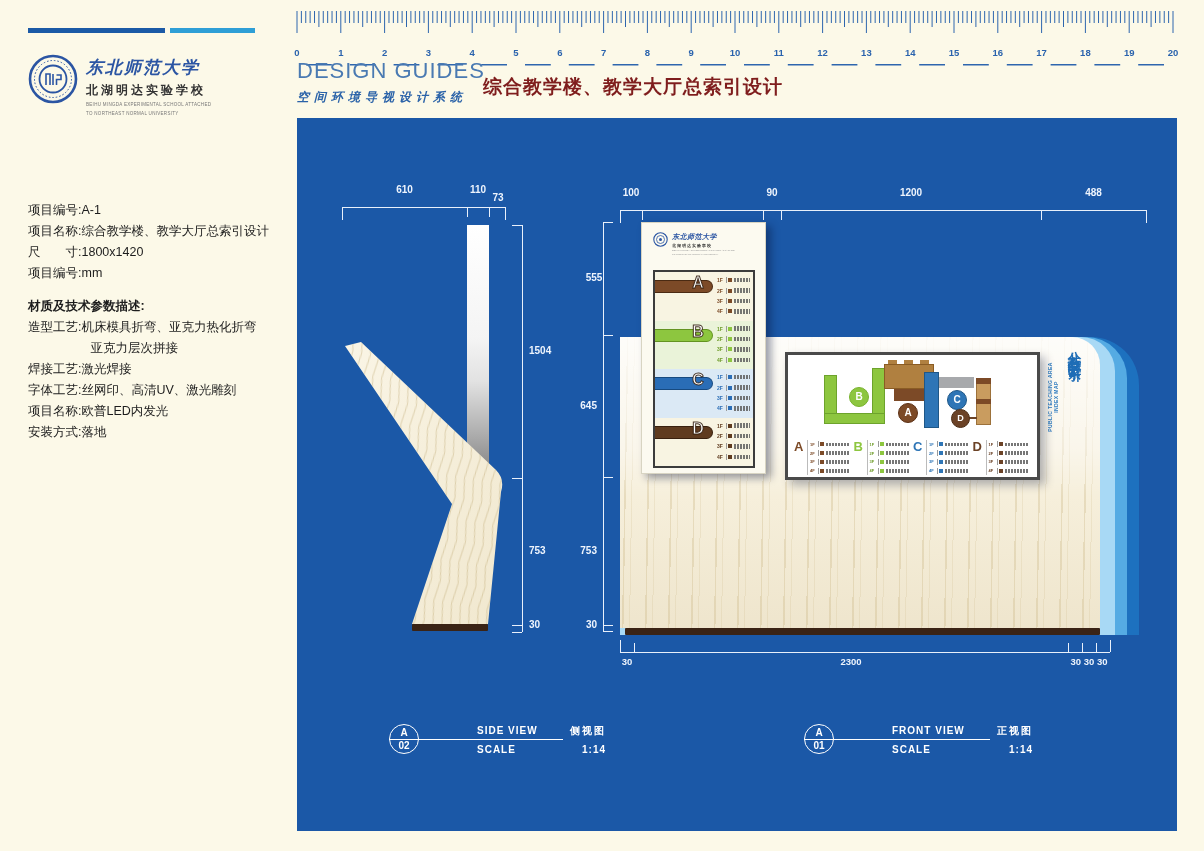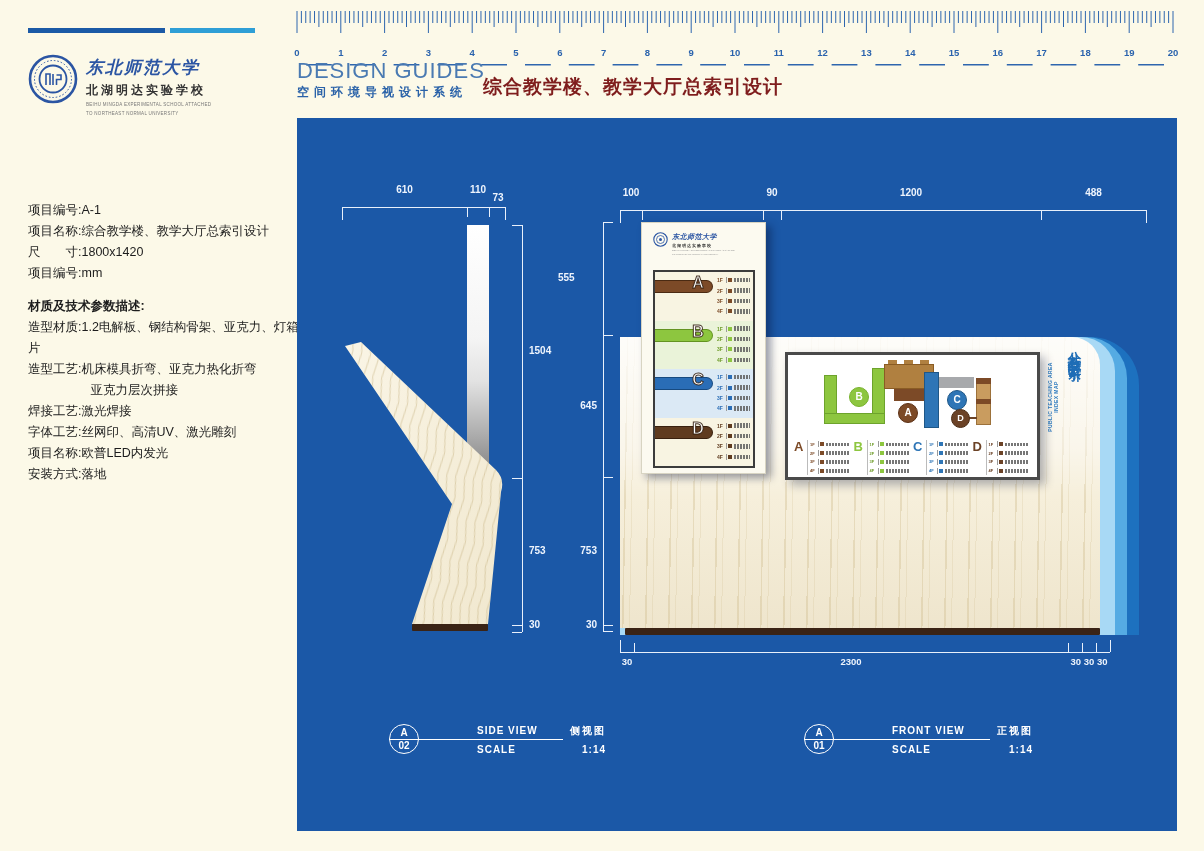--- a/index.html
+++ b/index.html
@@ -10,21 +10,21 @@
   .hbar{position:absolute;height:5px;top:28px;}
   .hbar.dark{left:28px;width:137px;background:#1b5aa6;}
   .hbar.light{left:170px;width:85px;background:#2e9fd6;}
   .logoblk{position:absolute;left:28px;top:54px;display:flex;}
   .logotxt{margin-left:8px;padding-top:2px;}
   .logotitle{font-weight:bold;font-style:italic;font-size:17px;color:#2b55a3;font-family:"Liberation Serif",serif;letter-spacing:2px;}
   .logosub{font-weight:bold;font-size:12px;color:#333;letter-spacing:3px;margin-top:3px;}
   .logoen{font-size:4.5px;color:#777;margin-top:3px;line-height:5.5px;letter-spacing:.3px;}
   .brand{position:absolute;left:297px;top:58px;}
   .brandtitle{font-size:22px;color:#4a7ab2;letter-spacing:1px;}
-  .brandsub{font-size:12px;font-weight:bold;color:#2a62a8;letter-spacing:5px;}
+  .brandsub{font-size:12px;font-weight:bold;color:#2a62a8;letter-spacing:5px;margin-top:5px;font-style:italic;}
   .pagetitle{position:absolute;left:483px;top:74px;font-size:19px;font-weight:bold;color:#7f1d1d;letter-spacing:1px;}
   .rulerbox{position:absolute;left:293px;top:8px;width:890px;height:64px;}
 
   
   .info{position:absolute;left:28px;top:200px;width:272px;font-size:12.5px;color:#1d1d1d;line-height:21px;}
   .info .gap{height:12px;}
   .info .bold{font-weight:bold;}
 
   
   .panel{position:absolute;left:297px;top:118px;width:880px;height:713px;background:#1b58a7;}
@@ -385,21 +385,20 @@
   </div>
   <div class="pagetitle">综合教学楼、教学大厅总索引设计</div>
 
   <div class="info">
     <div>项目编号:A-1</div>
     <div>项目名称:综合教学楼、教学大厅总索引设计</div>
     <div>尺　　寸:1800x1420</div>
     <div>项目编号:mm</div>
     <div class="gap"></div>
     <div class="bold">材质及技术参数描述:</div>
-    <div>造型材质:1.2电解板、钢结构骨架、亚克力、灯箱片</div>
     <div>造型工艺:机床模具折弯、亚克力热化折弯</div>
     <div>　　　　　亚克力层次拼接</div>
     <div>焊接工艺:激光焊接</div>
     <div>字体工艺:丝网印、高清UV、激光雕刻</div>
     <div>项目名称:欧普LED内发光</div>
     <div>安装方式:落地</div>
   </div>
 
   <div class="panel">
 
@@ -449,21 +448,21 @@
     <div class="dim" style="left:464px;top:69px;width:22px;">90</div>
     <div class="dim" style="left:484px;top:69px;width:260px;">1200</div>
     <div class="dim" style="left:744px;top:69px;width:105px;">488</div>
 
     <div class="t" style="left:306px;top:104px;width:1px;height:409px;"></div>
     <div class="t" style="left:306px;top:104px;width:10px;height:1px;"></div>
     <div class="t" style="left:306px;top:217px;width:10px;height:1px;"></div>
     <div class="t" style="left:306px;top:359px;width:10px;height:1px;"></div>
     <div class="t" style="left:306px;top:507px;width:10px;height:1px;"></div>
     <div class="t" style="left:306px;top:513px;width:10px;height:1px;"></div>
-    <div class="dim" style="left:261px;top:154px;width:34px;text-align:left;">555</div>
+    <div class="dim" style="left:280px;top:154px;width:34px;text-align:center;">555</div>
     <div class="dim" style="left:266px;top:282px;width:34px;text-align:right;">645</div>
     <div class="dim" style="left:266px;top:427px;width:34px;text-align:right;">753</div>
     <div class="dim" style="left:266px;top:501px;width:34px;text-align:right;">30</div>
 
     <div class="strip s3"></div>
     <div class="strip s2"></div>
     <div class="strip s1"></div>
     <div class="woodpanel"></div>
     <div class="basebar" style="left:328px;top:510px;width:475px;height:7px;"></div>
 

